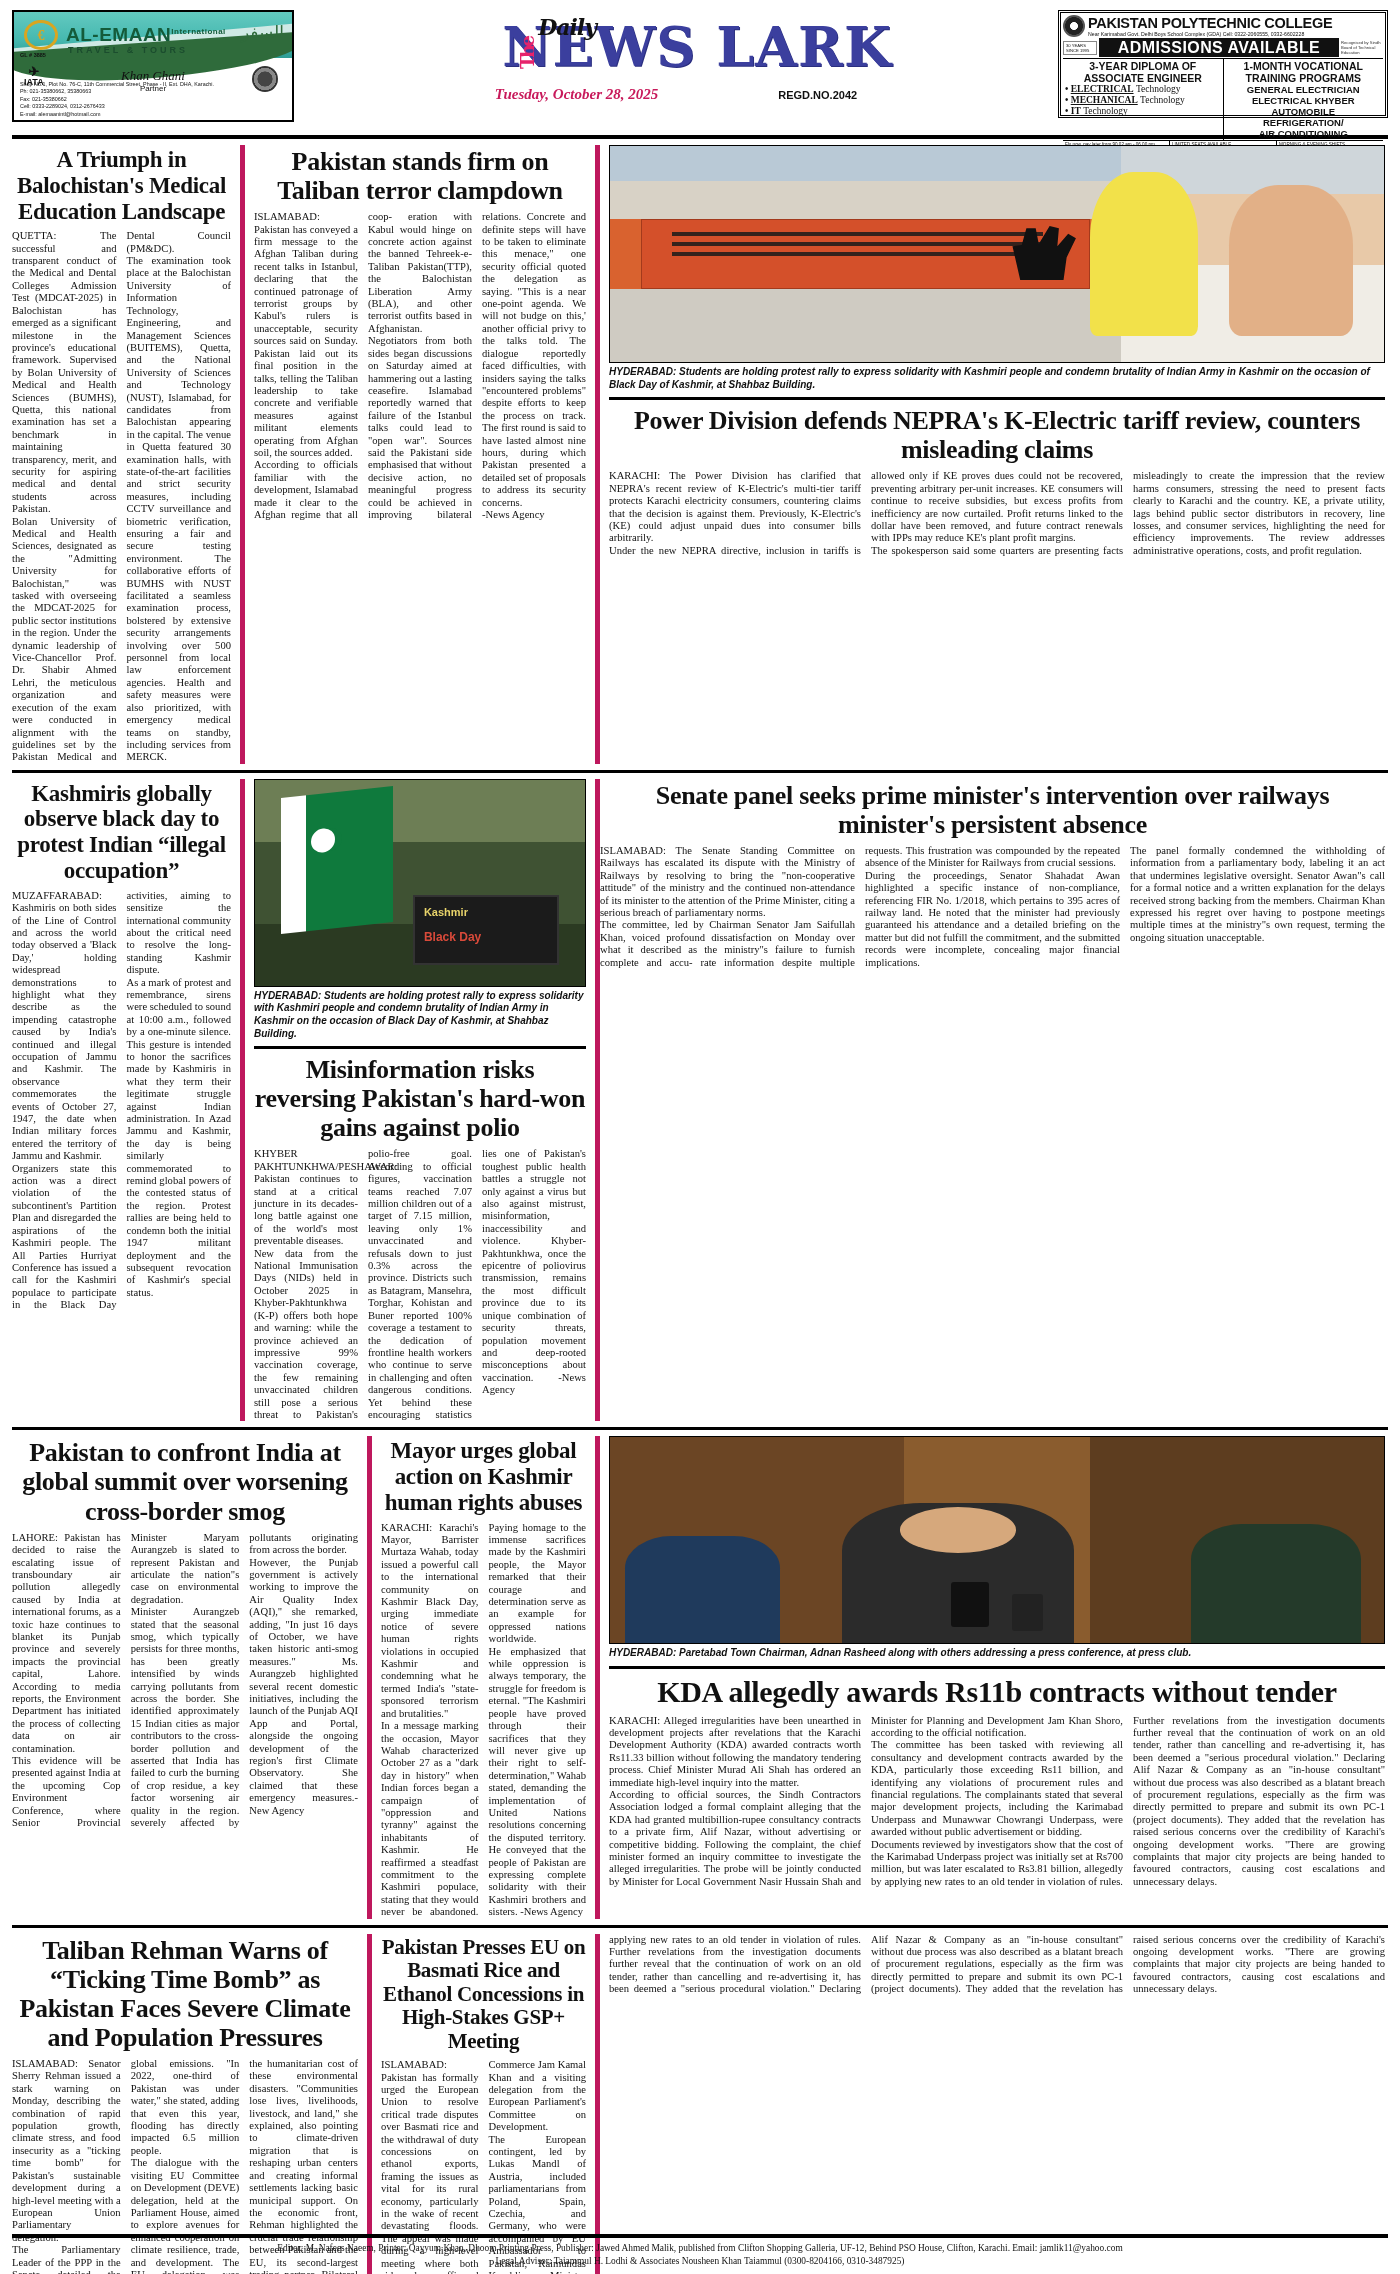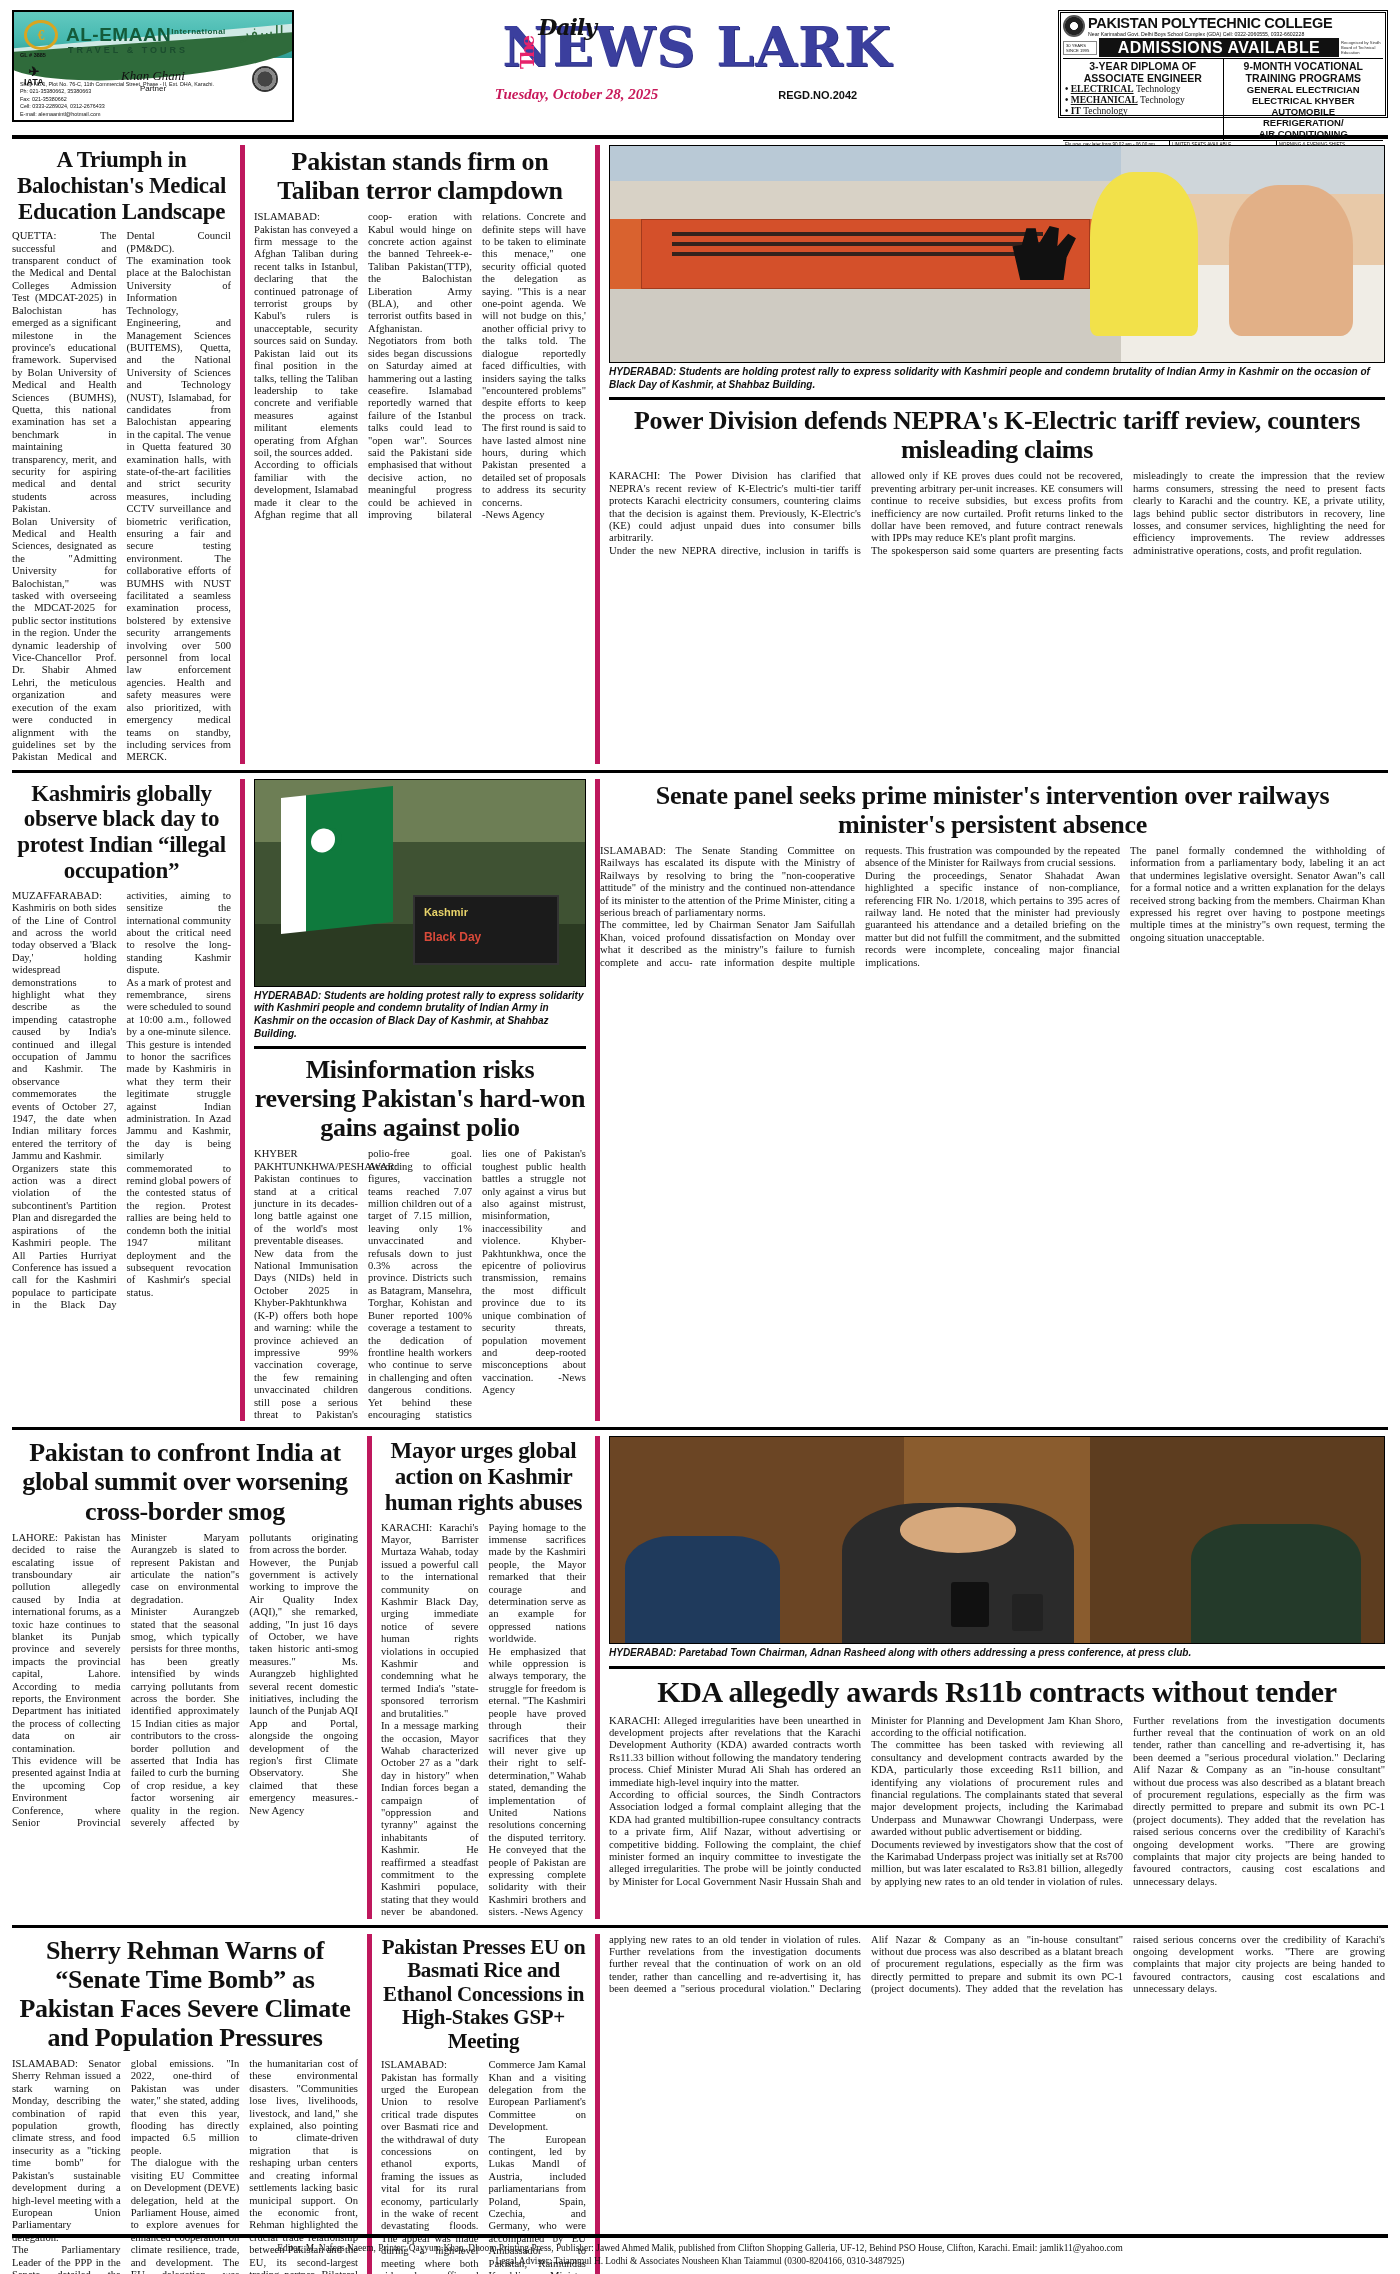--- a/index.html
+++ b/index.html
@@ -253,21 +253,21 @@
         <div class="ppc-rec">Recognised by Sindh Board of Technical Education</div>
       </div>
       <div class="ppc-grid">
         <div class="ppc-col">
           <div class="ppc-h">3-YEAR DIPLOMA OF ASSOCIATE ENGINEER</div>
           <div class="ppc-li">• <u><b>ELECTRICAL</b></u> <span class="reg">Technology</span></div>
           <div class="ppc-li">• <u><b>MECHANICAL</b></u> <span class="reg">Technology</span></div>
           <div class="ppc-li">• <u><b>IT</b></u> <span class="reg">Technology</span></div>
         </div>
         <div class="ppc-col">
-          <div class="ppc-h">9-MONTH VOCATIONAL TRAINING PROGRAMS</div>
+          <div class="ppc-h">1-MONTH VOCATIONAL TRAINING PROGRAMS</div>
           <div class="ppc-r">GENERAL ELECTRICIAN</div>
           <div class="ppc-r">ELECTRICAL KHYBER</div>
           <div class="ppc-r">AUTOMOBILE</div>
           <div class="ppc-r">REFRIGERATION/</div>
           <div class="ppc-r">AIR CONDITIONING</div>
         </div>
       </div>
       <div class="ppc-foot">
         <div>Fly now, pay later from 90.02 am - 06.00 pm</div>
         <div>LIMITED SEATS AVAILABLE</div>
@@ -405,21 +405,21 @@
 Documents reviewed by investigators show that the cost of the Karimabad Underpass project was initially set at Rs700 million, but was later escalated to Rs3.81 billion, allegedly by</span> <span style="white-space:pre-line;">applying new rates to an old tender in violation of rules. Further revelations from the investigation documents further reveal that the continuation of work on an old tender, rather than cancelling and re-advertising it, has been deemed a "serious procedural violation." Declaring Alif Nazar &amp; Company as an "in-house consultant" without due process was also described as a blatant breach of procurement regulations, especially as the firm was directly permitted to prepare and submit its own PC-1 (project documents). They added that the revelation has raised serious concerns over the credibility of Karachi's ongoing development works. "There are growing complaints that major city projects are being handed to favoured contractors, causing cost escalations and unnecessary delays.</span></p>
       </div>
     </div>
   </div>
 
   <div class="rule2"></div>
 
   <div class="grid">
 
     <div style="width:355px; padding-right:9px;">
-      <h1 class="hl hl-lg">Sherry Rehman Warns of “Senate Time Bomb” as Pakistan Faces Severe Climate and Population Pressures</h1>
+      <h1 class="hl hl-lg">Taliban Rehman Warns of “Ticking Time Bomb” as Pakistan Faces Severe Climate and Population Pressures</h1>
       <div class="bt body-cols" style="column-count:3;">
         <p class="first"><span class="dl">ISLAMABAD:</span> <span style="white-space:pre-line;">Senator Sherry Rehman issued a stark warning on Monday, describing the combination of rapid population growth, climate stress, and food insecurity as a "ticking time bomb" for Pakistan's sustainable development during a high-level meeting with a European Union Parliamentary delegation.
 The Parliamentary Leader of the PPP in the Senate detailed the severe consequences of the climate crisis for the nation, which she noted remains on the frontlines despite contributing less than one percent of global</span> <span style="white-space:pre-line;">emissions. "In 2022, one-third of Pakistan was under water," she stated, adding that even this year, flooding has directly impacted 6.5 million people.
 The dialogue with the visiting EU Committee on Development (DEVE) delegation, held at the Parliament House, aimed to explore avenues for enhanced cooperation on climate resilience, trade, and development. The EU delegation was headed by MEP Lukas Mandl, Senator Rehman, who also chairs the Senate Standing Committee on Climate Change, under-</span> <span style="white-space:pre-line;">scored the humanitarian cost of these environmental disasters. "Communities lose lives, livelihoods, livestock, and land," she explained, also pointing to climate-driven migration that is reshaping urban centers and creating informal settlements lacking basic municipal support. On the economic front, Rehman highlighted the crucial trade relationship between Pakistan and the EU, its second-largest trading partner. Bilateral trade volume reached $12 billion in 2024, and she emphasized the importance of the continuation.</span></p>
       </div>
     </div>
 
     <div class="colsep" style="width:228px; padding:0 9px;">
       <h1 class="hl hl-sm">Pakistan Presses EU on Basmati Rice and Ethanol Concessions in High-Stakes GSP+ Meeting</h1>
       <div class="bt body-cols" style="column-count:2;">

